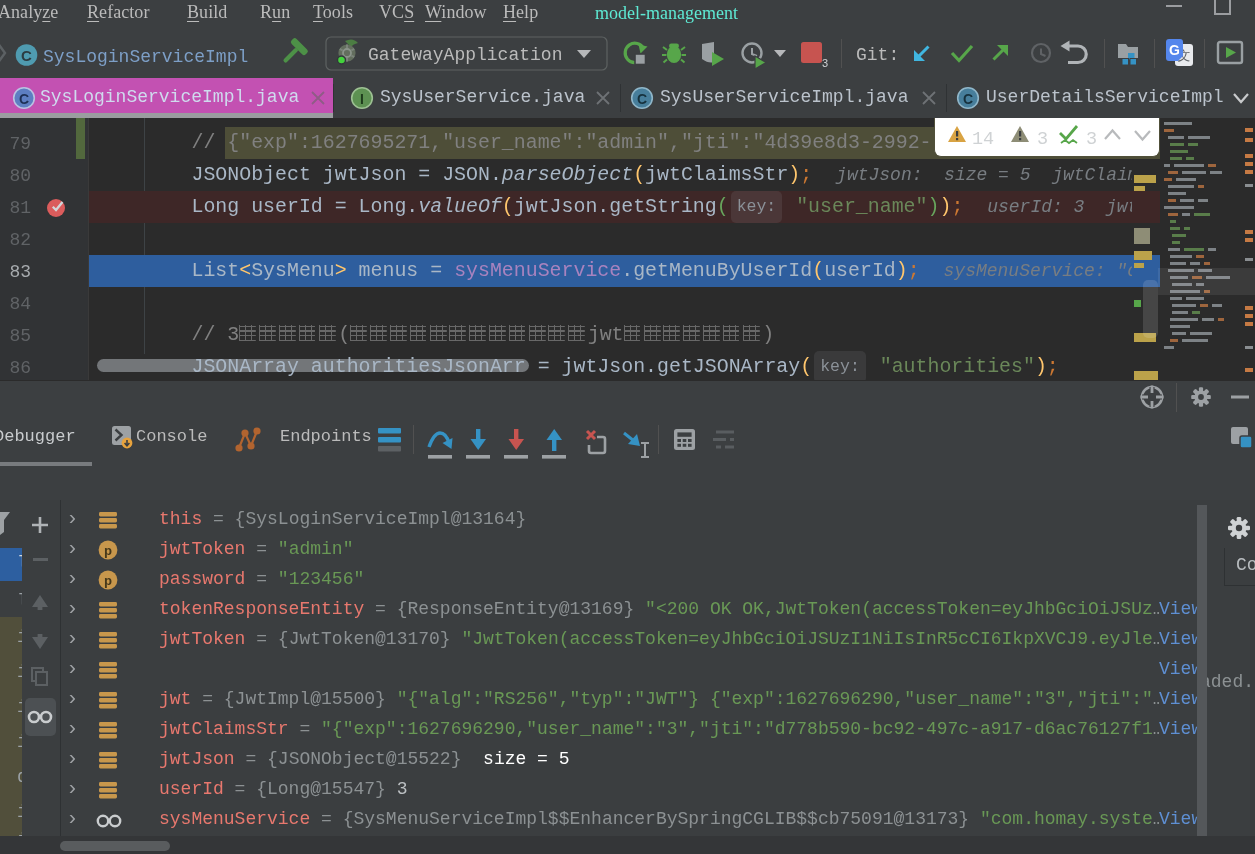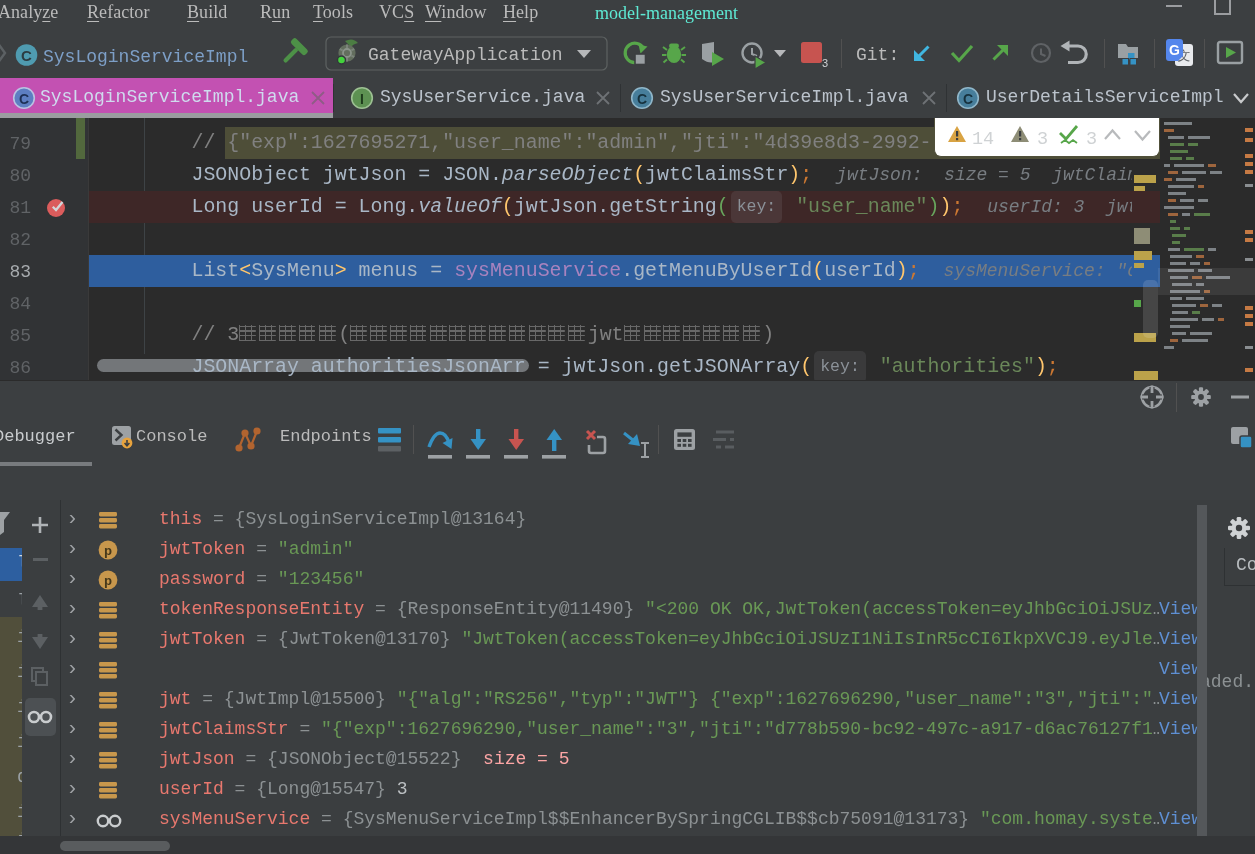--- a/index.html
+++ b/index.html
@@ -512,21 +512,21 @@
     <div class="vrow" style="top:65px"><span class="vchev">›</span><svg class="ib" width="22" height="22">
           <circle cx="11" cy="11" r="9.4" fill="#c8974c"></circle>
           <text x="11" y="16" font-size="13.5" font-weight="bold" fill="#47391b" text-anchor="middle" font-family="Liberation Mono">p</text>
         </svg><span class="vtext"><span class="vname">password</span><span class="vval"> = </span><span class="vstr">"123456"</span></span></div>
     <div class="vrow" style="top:95px"><span class="vchev">›</span><svg class="ib" width="22" height="22">
           <g fill="#c8974c">
             <rect x="2" y="3" width="18" height="4.4" rx="1.4"></rect>
             <rect x="2" y="9" width="18" height="4.4" rx="1.4"></rect>
             <rect x="2" y="15" width="18" height="4.4" rx="1.4"></rect>
           </g>
-        </svg><span class="vtext"><span class="vname">tokenResponseEntity</span><span class="vval"> = {ResponseEntity@11490} </span><span class="vstr">"&lt;200 OK OK,JwtToken(accessToken=eyJhbGciOiJSUz</span><span class="vval">…</span></span><span class="view">View</span></div>
+        </svg><span class="vtext"><span class="vname">tokenResponseEntity</span><span class="vval"> = {ResponseEntity@13169} </span><span class="vstr">"&lt;200 OK OK,JwtToken(accessToken=eyJhbGciOiJSUz</span><span class="vval">…</span></span><span class="view">View</span></div>
     <div class="vrow" style="top:125px"><span class="vchev">›</span><svg class="ib" width="22" height="22">
           <g fill="#c8974c">
             <rect x="2" y="3" width="18" height="4.4" rx="1.4"></rect>
             <rect x="2" y="9" width="18" height="4.4" rx="1.4"></rect>
             <rect x="2" y="15" width="18" height="4.4" rx="1.4"></rect>
           </g>
         </svg><span class="vtext"><span class="vname">jwtToken</span><span class="vval"> = {JwtToken@13170} </span><span class="vstr">"JwtToken(accessToken=eyJhbGciOiJSUzI1NiIsInR5cCI6IkpXVCJ9.eyJle</span><span class="vval">…</span></span><span class="view">View</span></div>
     <div class="vrow" style="top:155px"><span class="vchev">›</span><svg class="ib" width="22" height="22">
           <g fill="#c8974c">
             <rect x="2" y="3" width="18" height="4.4" rx="1.4"></rect>
@@ -547,21 +547,21 @@
             <rect x="2" y="9" width="18" height="4.4" rx="1.4"></rect>
             <rect x="2" y="15" width="18" height="4.4" rx="1.4"></rect>
           </g>
         </svg><span class="vtext"><span class="vname">jwtClaimsStr</span><span class="vval"> = </span><span class="vstr">"{"exp":1627696290,"user_name":"3","jti":"d778b590-bc92-497c-a917-d6ac76127f1</span><span class="vval">…</span></span><span class="view">View</span></div>
     <div class="vrow" style="top:245px"><span class="vchev">›</span><svg class="ib" width="22" height="22">
           <g fill="#c8974c">
             <rect x="2" y="3" width="18" height="4.4" rx="1.4"></rect>
             <rect x="2" y="9" width="18" height="4.4" rx="1.4"></rect>
             <rect x="2" y="15" width="18" height="4.4" rx="1.4"></rect>
           </g>
-        </svg><span class="vtext"><span class="vname">jwtJson</span><span class="vval"> = {JSONObject@15522}  </span><span style="color:#fca5a5">size = 5</span></span></div>
+        </svg><span class="vtext"><span class="vname">jwtJson</span><span class="vval"> = {JSONObject@15522}  </span><span style="color:#ffffff">size = 5</span></span></div>
     <div class="vrow" style="top:275px"><span class="vchev">›</span><svg class="ib" width="22" height="22">
           <g fill="#c8974c">
             <rect x="2" y="3" width="18" height="4.4" rx="1.4"></rect>
             <rect x="2" y="9" width="18" height="4.4" rx="1.4"></rect>
             <rect x="2" y="15" width="18" height="4.4" rx="1.4"></rect>
           </g>
         </svg><span class="vtext"><span class="vname">userId</span><span class="vval"> = {Long@15547} </span><span style="color:#bcc0c3">3</span></span></div>
     <div class="vrow" style="top:305px"><span class="vchev">›</span><svg class="ib" width="26" height="22" style="left:96px">
           <g fill="none" stroke="#c9ccce" stroke-width="2.4">
             <circle cx="7" cy="12" r="5.2"></circle>

